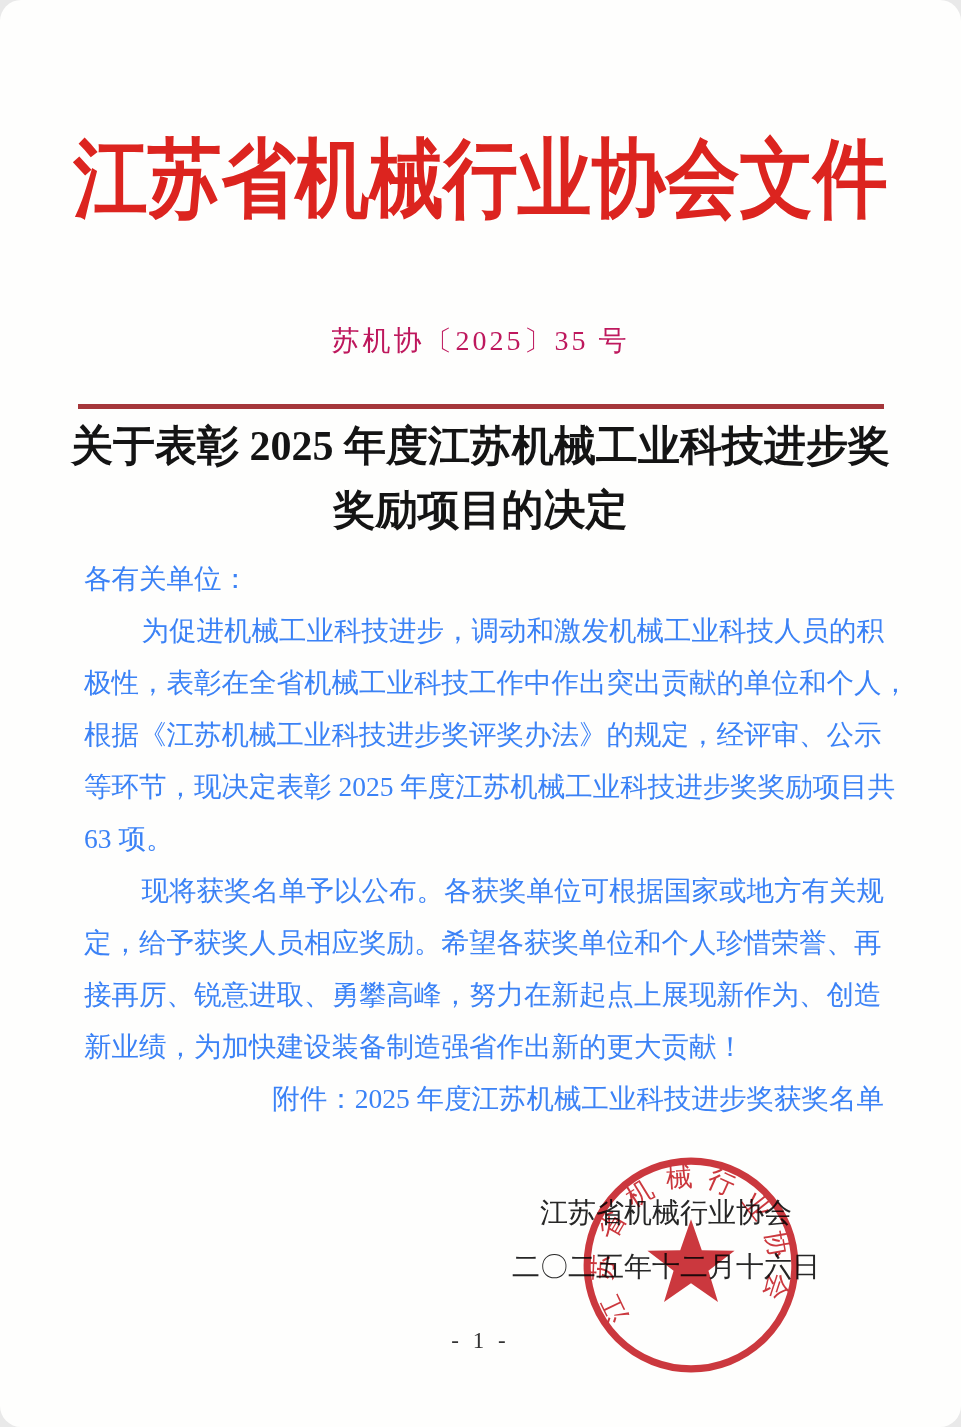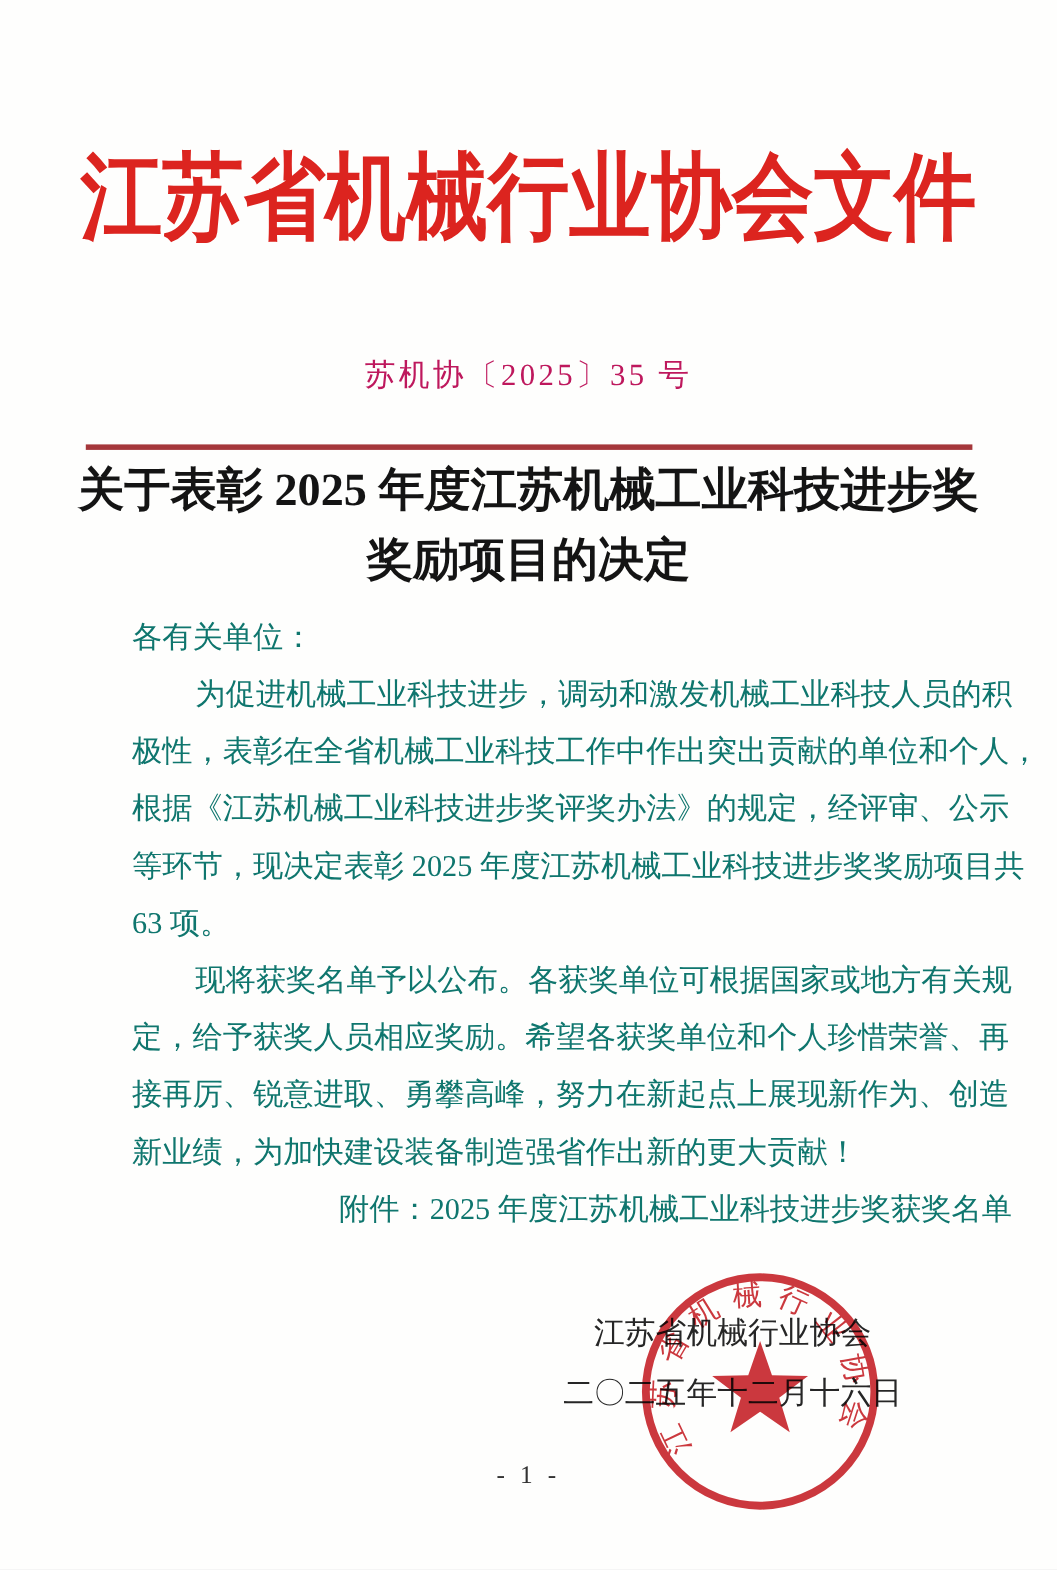--- a/index.html
+++ b/index.html
@@ -5,20 +5,21 @@
   html,body{margin:0;padding:0;background:#e9e9e9;}
   .page{
     position:relative;
     width:961px;height:1427px;
     margin:0 auto;
     background:#fefefdeb;
     background-color:#fefefd;
     overflow:hidden;
     font-family:"Liberation Serif","DejaVu Serif",serif;
     color:#262626;
+    border-radius:21px;
   }
   .agency-header{
     position:absolute;top:122px;left:0;width:100%;
     text-align:center;
     font-size:74px;font-weight:bold;
     color:#dc241f;
     letter-spacing:0px;
     white-space:nowrap;
     transform:scaleY(1.16);
     transform-origin:top center;
@@ -42,22 +43,21 @@
     font-size:42px;font-weight:700;
     line-height:64px;
     color:#141414;
     margin:0;
   }
   .doc-title .title-line{display:block;white-space:nowrap;}
   .body-text{
     position:absolute;top:553px;left:84px;width:800px;
     font-size:27.5px;
     line-height:52px;
-    color:#0f766e;
-    margin-left:36px;
+    color:#3b82f6;
   }
   .body-text .line{white-space:nowrap;}
   .body-text .line.indent{text-indent:56px;text-align:right;}
   .sign-block{
     position:absolute;top:1186px;left:416px;width:500px;
     text-align:center;
     font-size:28px;line-height:54px;
     color:#262626;
     white-space:nowrap;
   }

